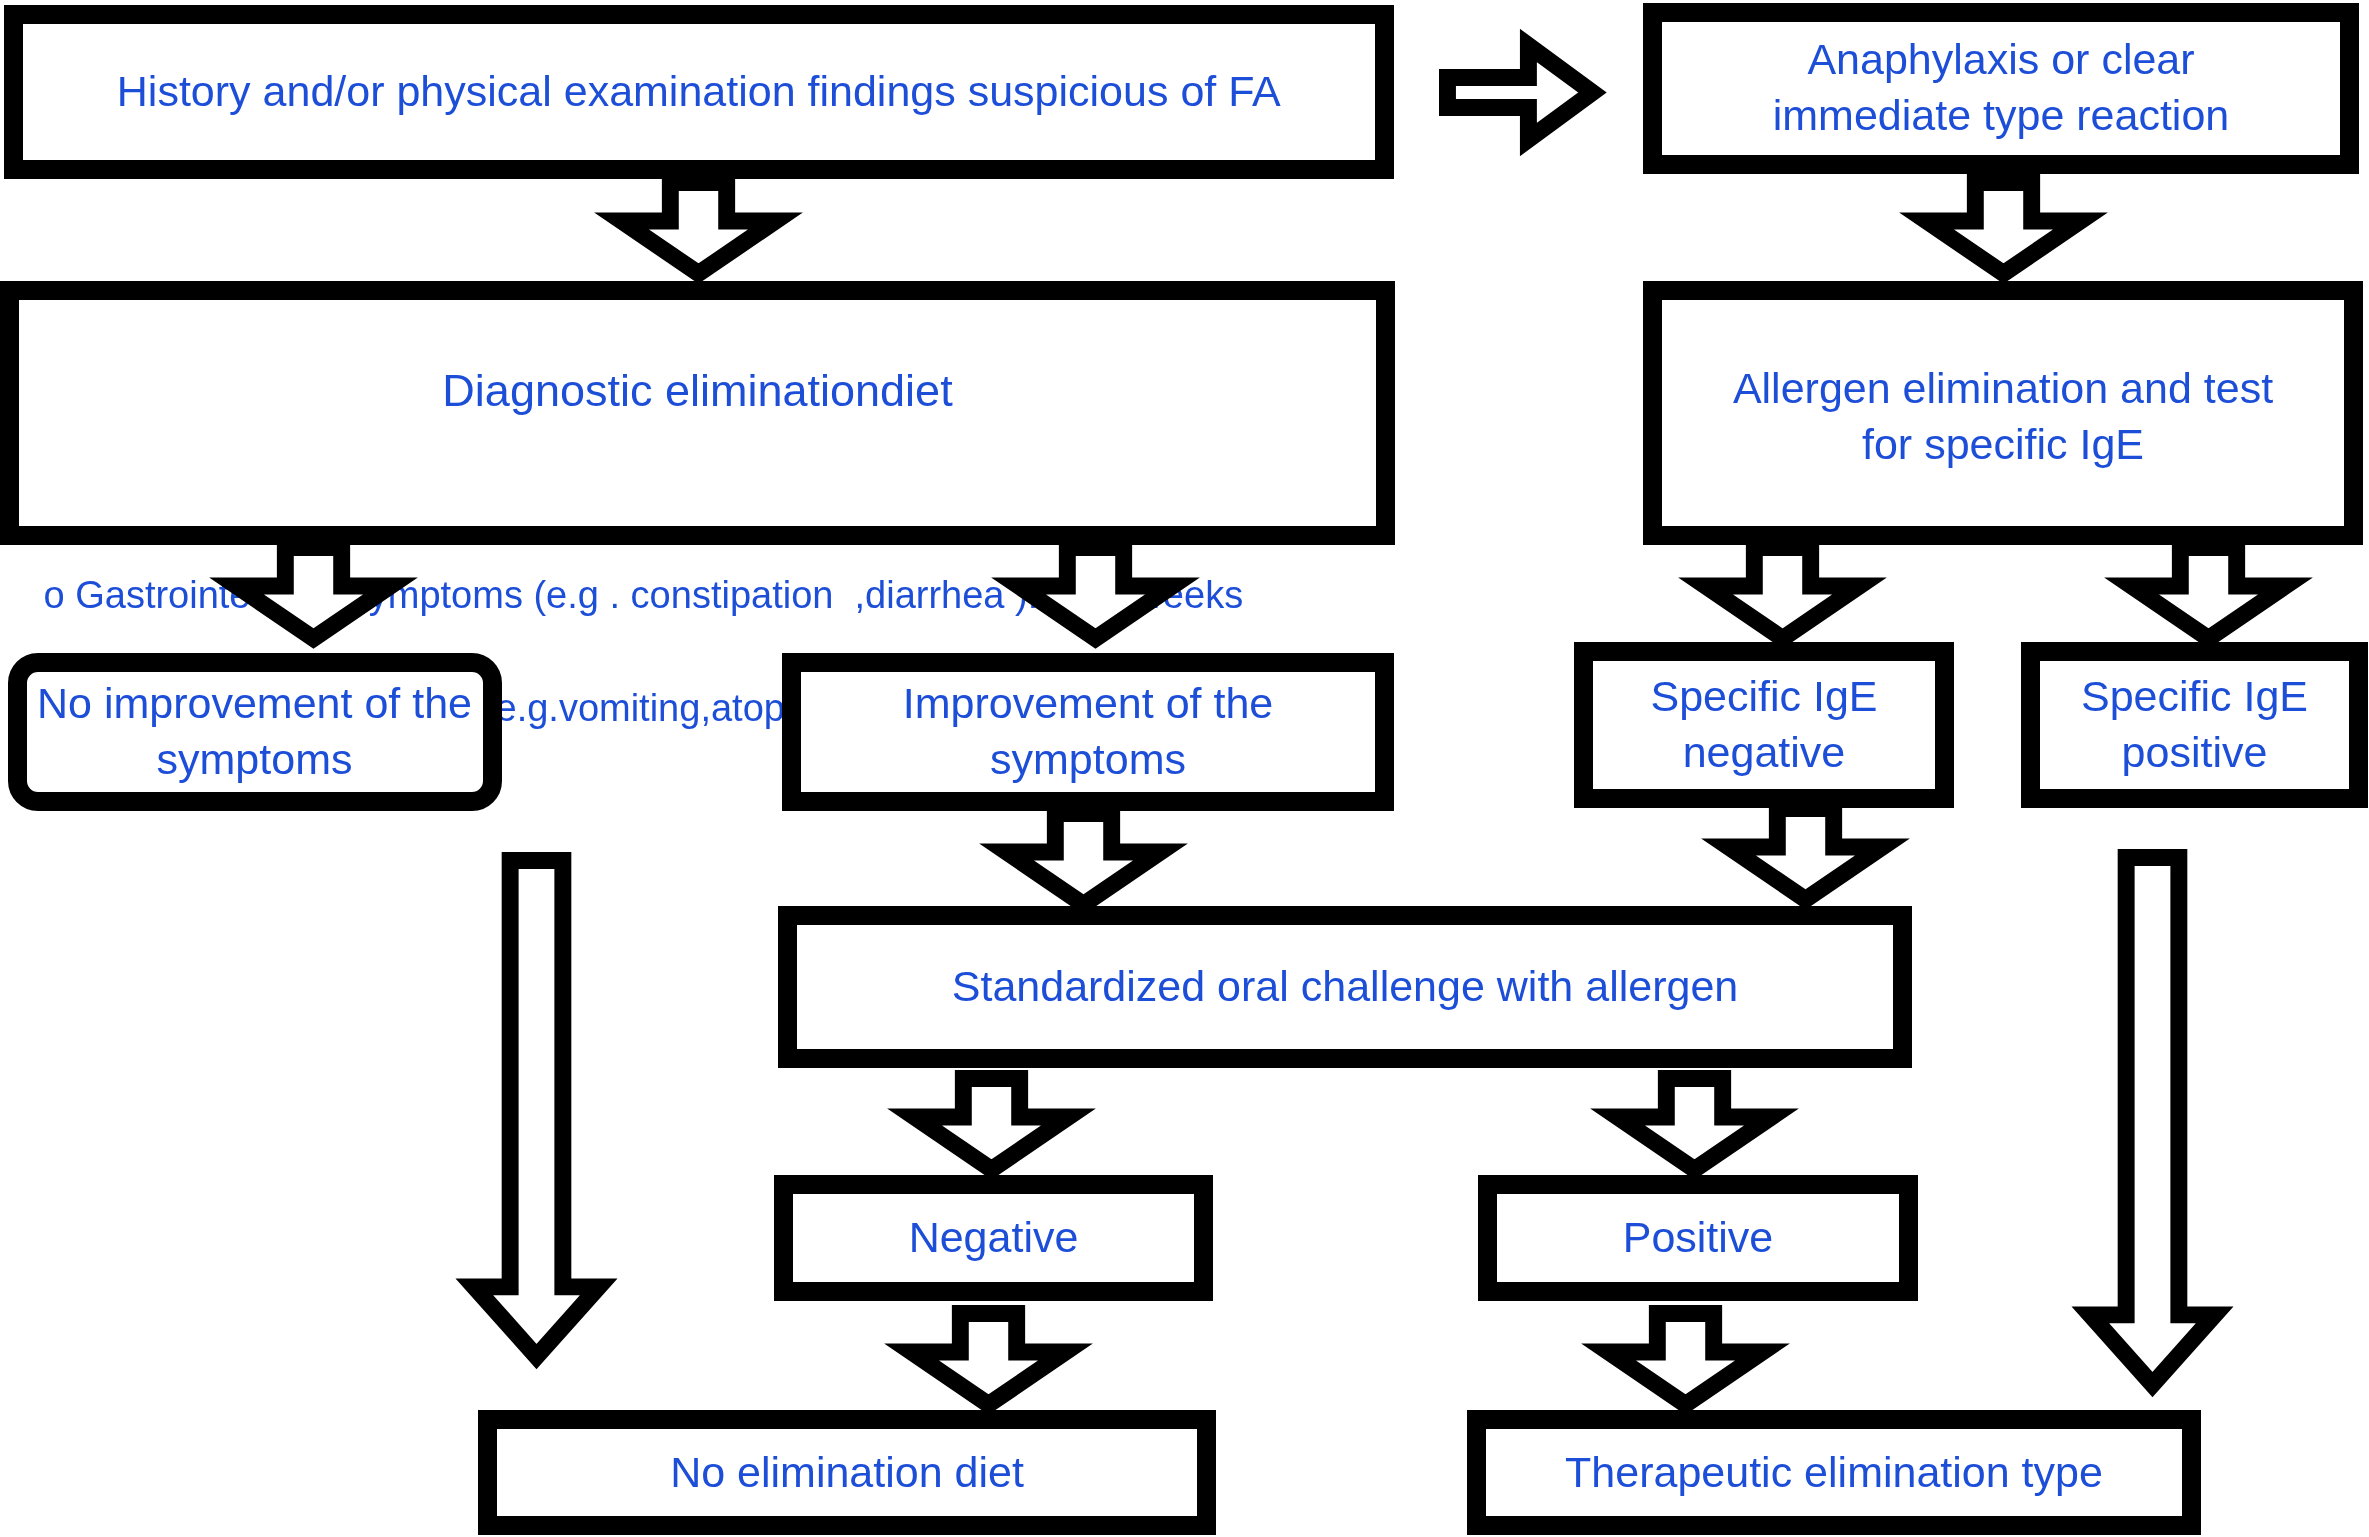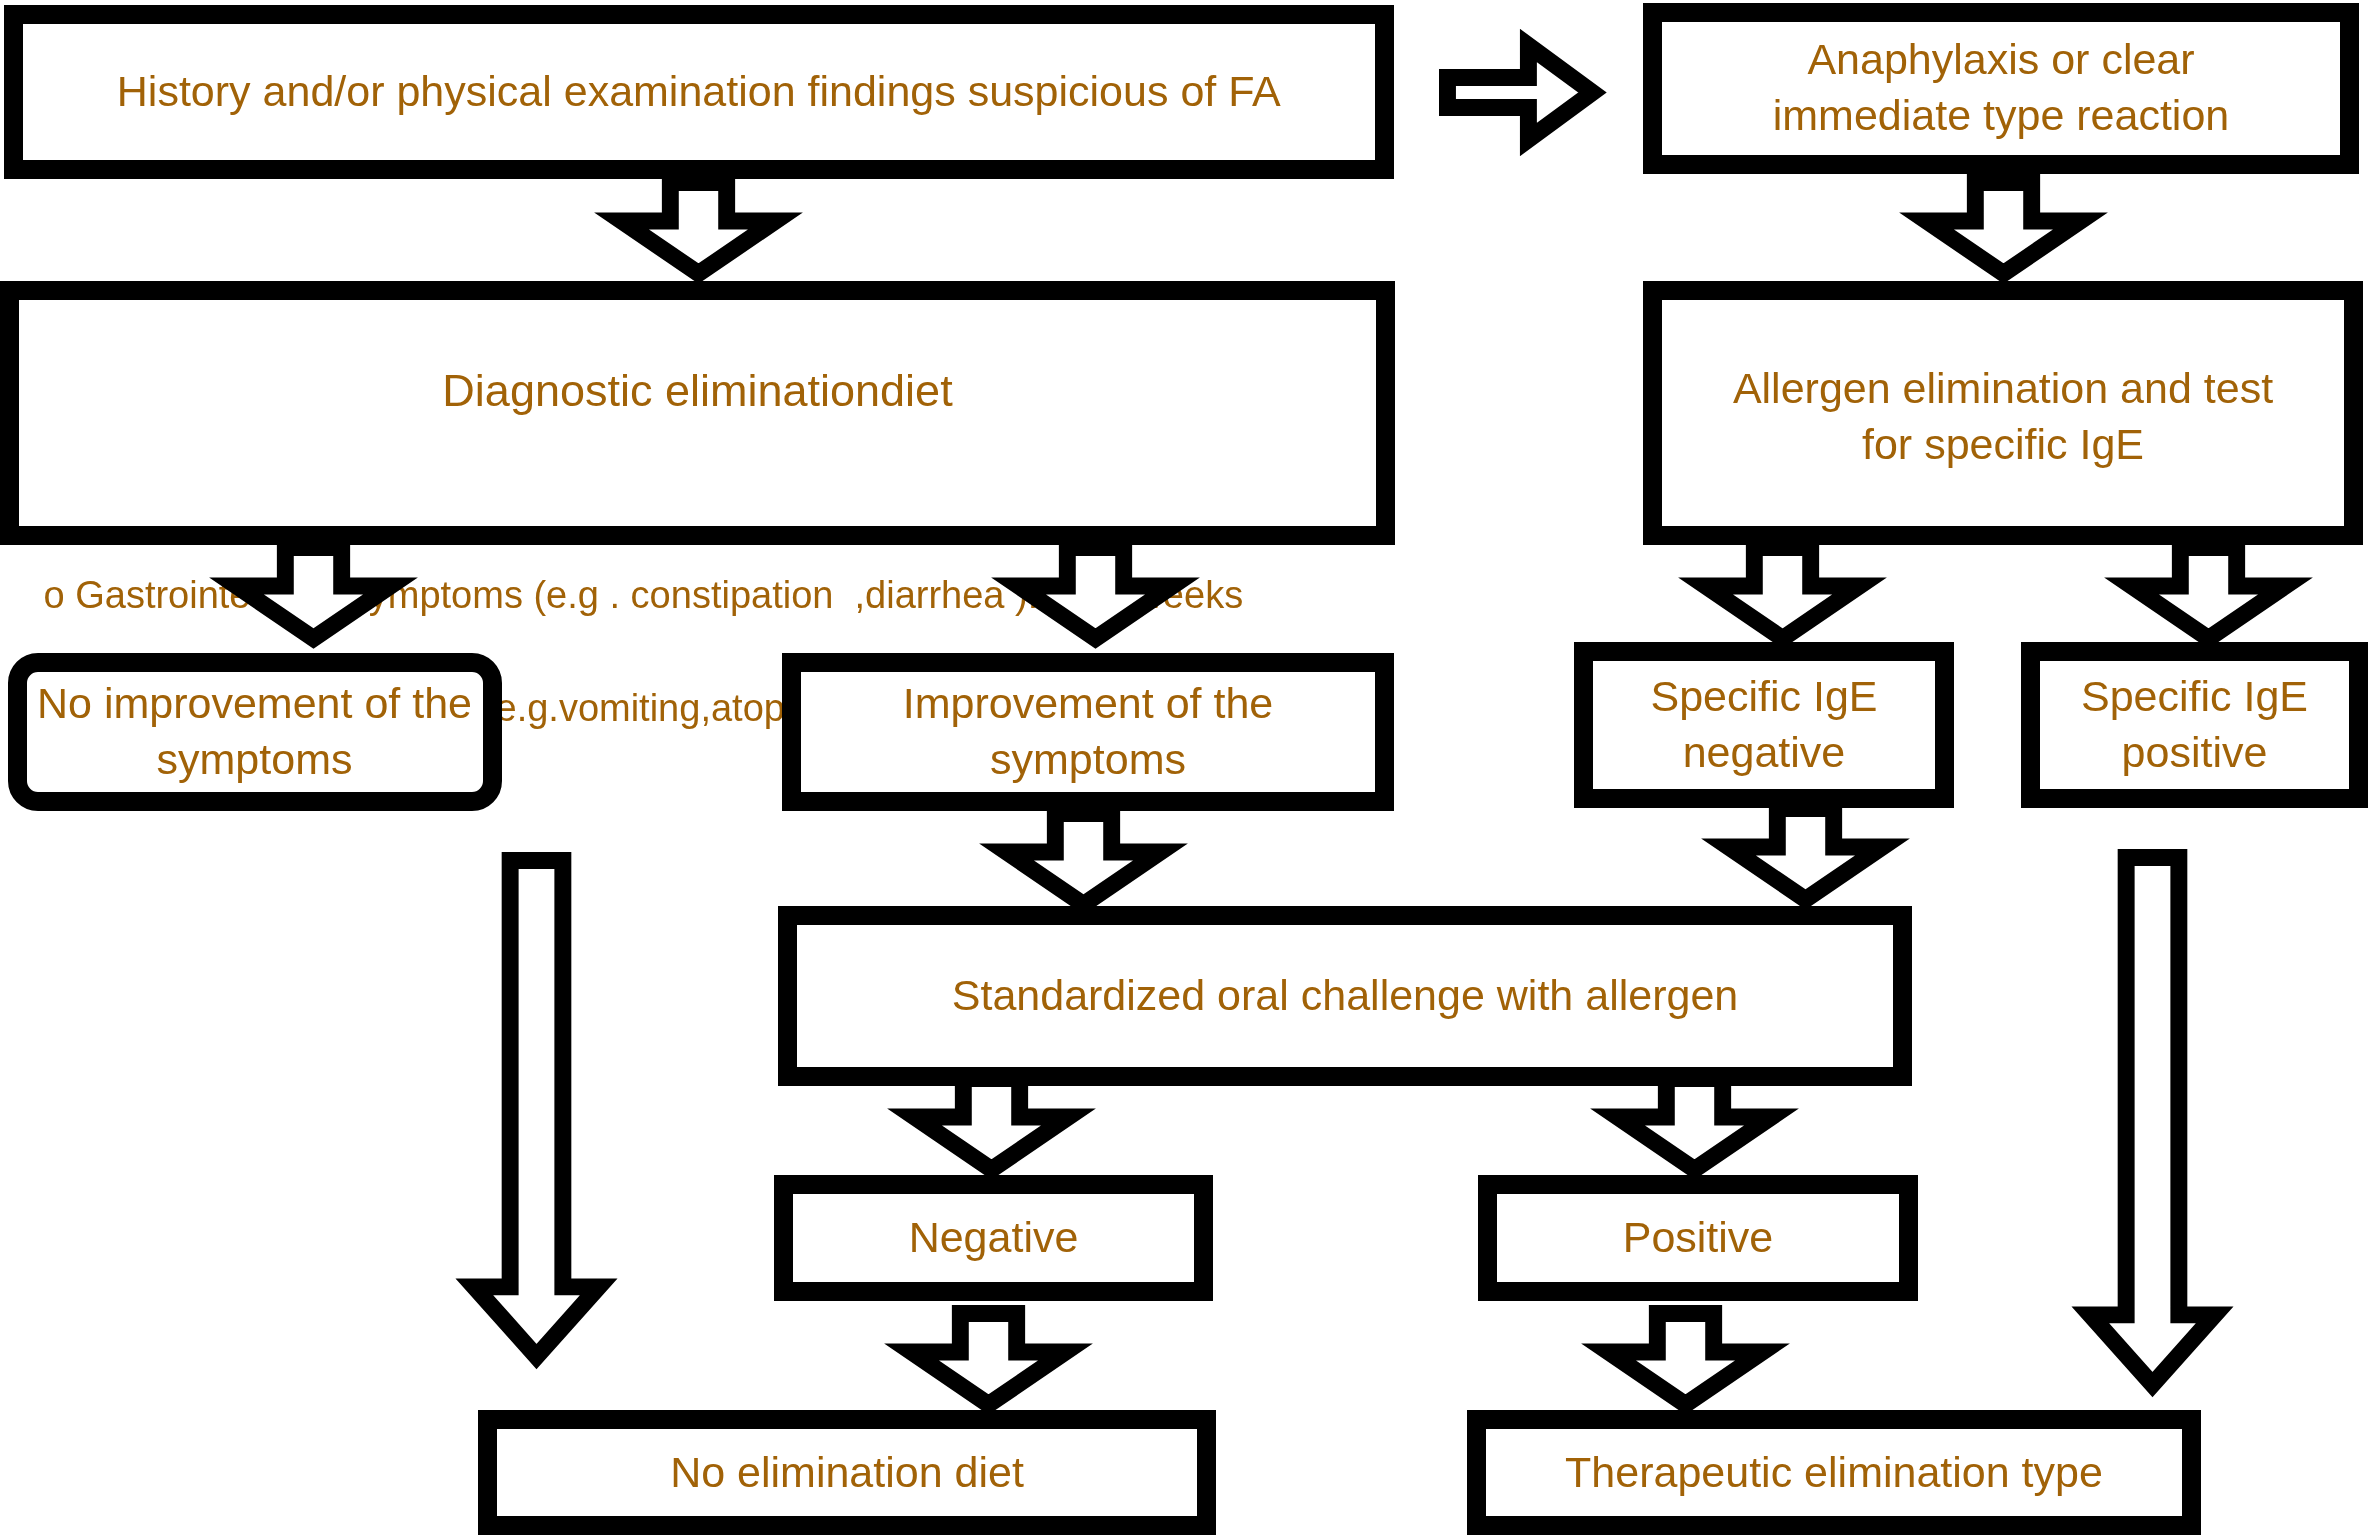--- a/index.html
+++ b/index.html
@@ -2,21 +2,21 @@
 <html style="font-size:15px"><head>
 <meta charset="utf-8">
 <style>
   html, body { margin: 0; padding: 0; background: #ffffff; }
   .stage {
     position: relative;
     width: 2369px;
     height: 1538px;
     background: #ffffff;
     font-family: "Liberation Sans", sans-serif;
-    color: #a16207;
+    color: #1d4ed8;
     overflow: hidden;
   }
   .node {
     position: absolute;
     box-sizing: border-box;
     border: 19px solid #000000;
     background: #ffffff;
     display: flex;
     align-items: center;
     justify-content: center;
@@ -30,21 +30,21 @@
   .n-history      { left: 3.8px;    top: 4.7px;    width: 1390px; height: 174px; }
   .n-anaphylaxis  { left: 1643px; top: 2.8px;    width: 716px;  height: 171px; }
   .n-diagnostic   { left: 0px;    top: 281px;  width: 1395px; height: 264px;
                     display: block; text-align: center; }
   .n-allergen     { left: 1643px; top: 281px;  width: 720px;  height: 264px;
                     align-items: flex-start; padding-top: 61px; }
   .n-noimprove    { left: 7.5px;    top: 653px;  width: 494px;  height: 158px; border-radius: 30px; }
   .n-improve      { left: 782px;  top: 653px;  width: 612px;  height: 158px; }
   .n-igeneg       { left: 1574px; top: 642px;  width: 380px;  height: 166px; }
   .n-igepos       { left: 2021px; top: 642px;  width: 347px;  height: 166px; }
-  .n-challenge    { left: 778px;  top: 906px;  width: 1134px; height: 180px; }
+  .n-challenge    { left: 778px;  top: 906px;  width: 1134px; height: 162px; }
   .n-negative     { left: 774px;  top: 1175px; width: 439px;  height: 126px; }
   .n-positive     { left: 1478px; top: 1175px; width: 440px;  height: 126px; }
   .n-nodiet       { left: 478px;  top: 1410px; width: 738px;  height: 125px; }
   .n-therapeutic  { left: 1467px; top: 1410px; width: 734px;  height: 125px; }
 
   .diag-title {
     margin-top: 9.4px;
     font-size: 45px;
     line-height: 1.15;
     white-space: nowrap;

